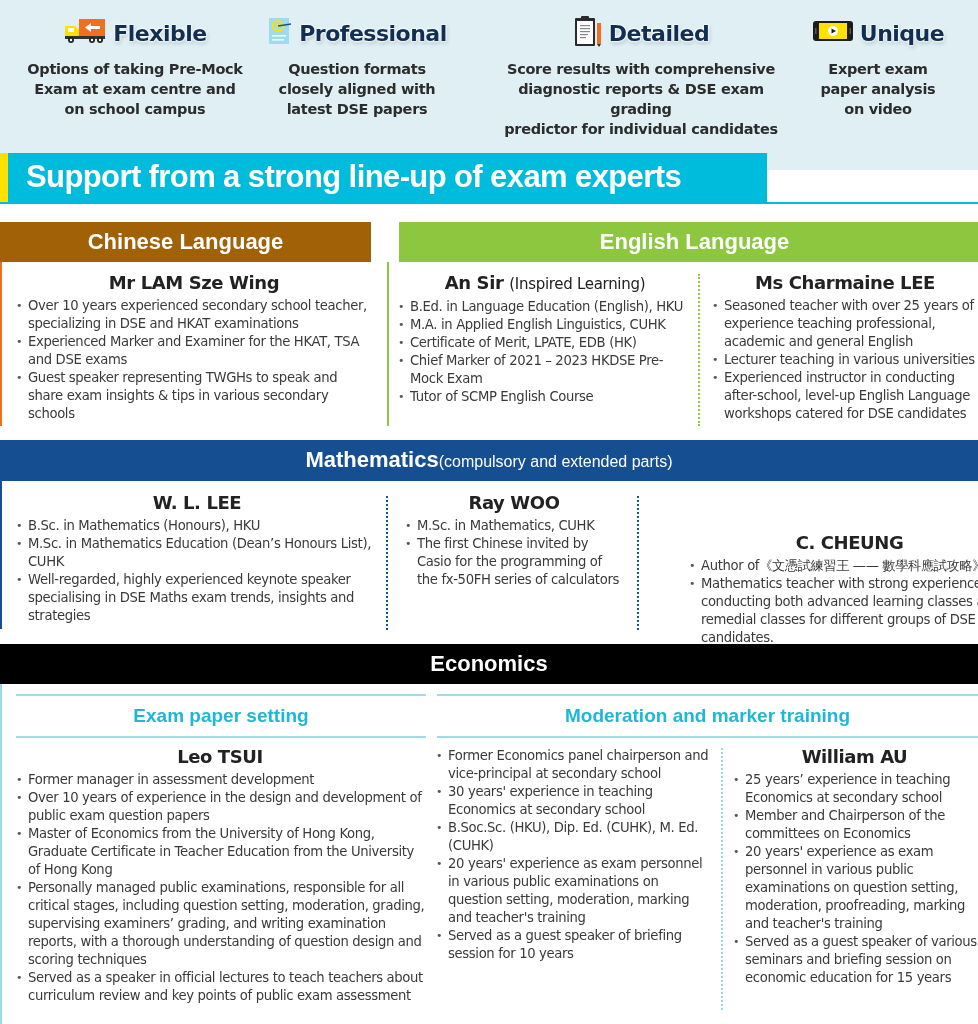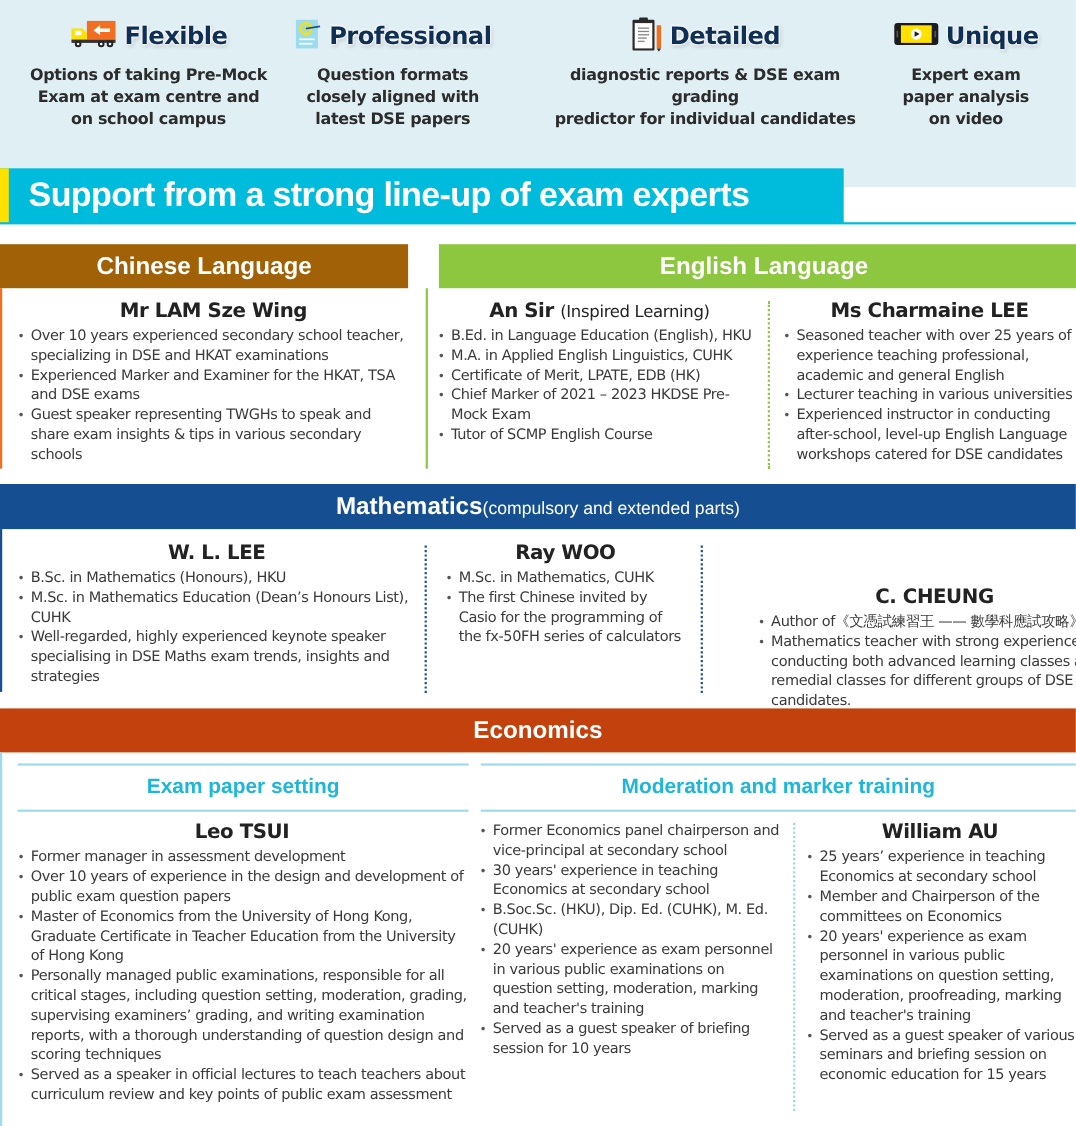--- a/index.html
+++ b/index.html
@@ -128,20 +128,21 @@
           <rect x="7" y="16" width="10" height="1.2" fill="#888"></rect>
           <rect x="7" y="19" width="8" height="1.2" fill="#888"></rect>
           <rect x="7" y="22" width="6" height="1.2" fill="#888"></rect>
           <rect x="24" y="8" width="4" height="21" fill="#f26f21"></rect>
           <path d="M24 29 L28 29 L26 32 Z" fill="#333"></path>
         </svg>
       </span>
       <span class="feature-title">Detailed</span>
     </div>
     <div class="feature-desc">
+      <div>Score results with comprehensive</div>
       <div>diagnostic reports &amp; DSE exam grading</div>
       <div>predictor for individual candidates</div>
     </div>
   </div>
 
   <div class="feature" style="left:800px;width:156px;">
     <div class="feature-head">
       <span class="icon">
         <svg width="42" height="24" viewBox="0 0 42 24">
           <rect x="1" y="2" width="40" height="20" rx="3" fill="#1c1c1c"></rect>
@@ -226,21 +227,21 @@
 </div>
 <div class="vline dotted-blue" style="left:637px;top:496px;height:134px;"></div>
 <div class="col" style="left:687px;top:491px;width:325px;margin-top:40px;">
   <div class="person-name">C. CHEUNG</div>
   <ul class="bullets">
     <li>Author of《文憑試練習王 —— 數學科應試攻略》</li>
     <li>Mathematics teacher with strong experience conducting both advanced learning classes and remedial classes for different groups of DSE candidates.</li>
   </ul>
 </div>
 
-<div class="sec-head" style="left:0;top:644px;width:978px;background:#c2410c;">Economics</div>
+<div class="sec-head" style="left:0;top:644px;width:978px;background:#000000;">Economics</div>
 <div class="vline" style="left:0;top:684px;width:2px;height:340px;background:#9bdaea;"></div>
 <div class="econ-sub" style="left:16px;top:694px;width:410px;">Exam paper setting</div>
 <div class="econ-sub" style="left:437px;top:694px;width:541px;">Moderation and marker training</div>
 
 <div class="col" style="left:14px;top:745px;width:412px;">
   <div class="person-name">Leo TSUI</div>
   <ul class="bullets">
     <li>Former manager in assessment development</li>
     <li>Over 10 years of experience in the design and development of public exam question papers</li>
     <li>Master of Economics from the University of Hong Kong, Graduate Certificate in Teacher Education from the University of Hong Kong</li>

